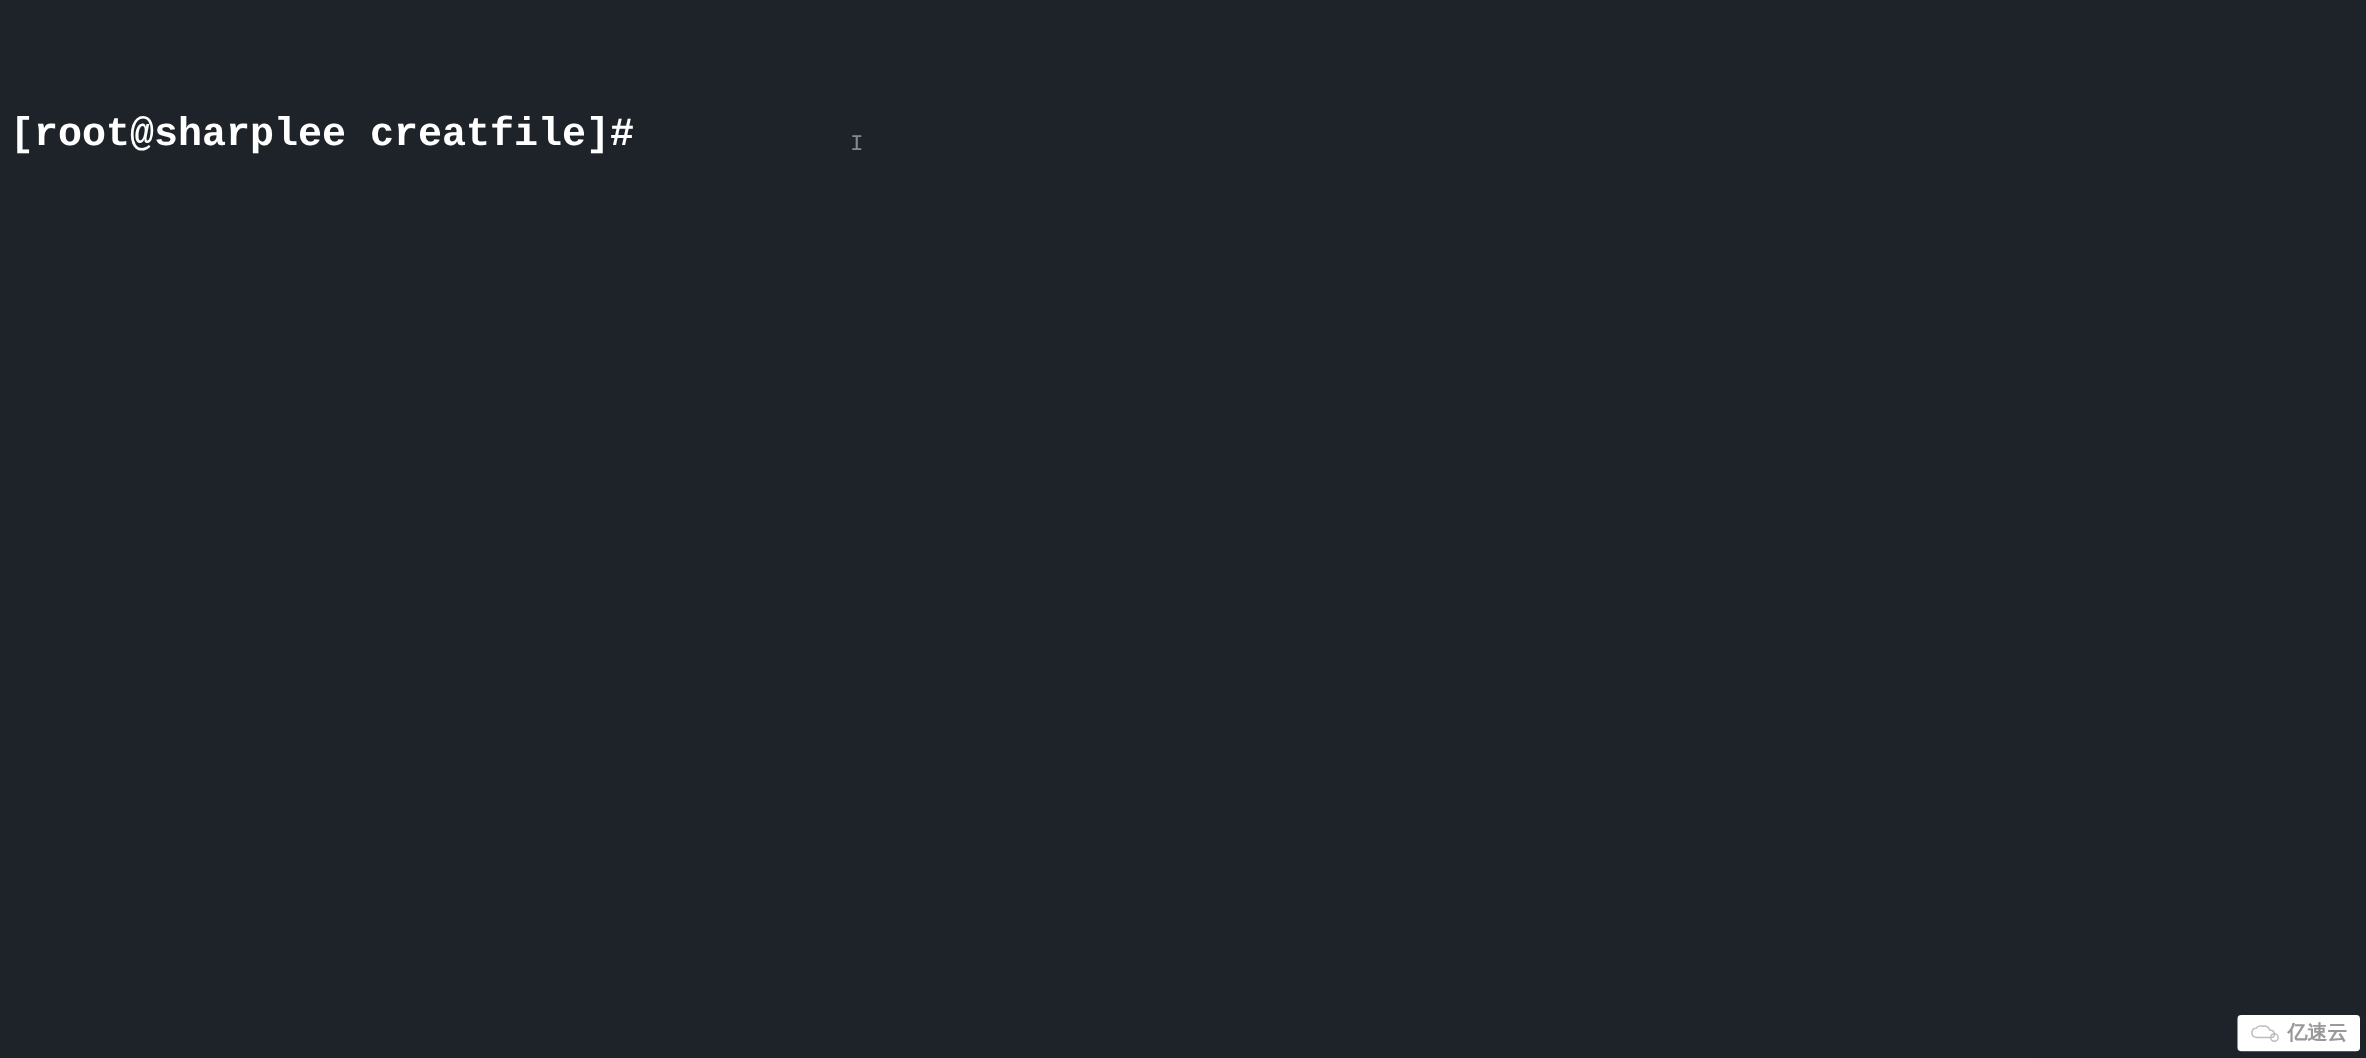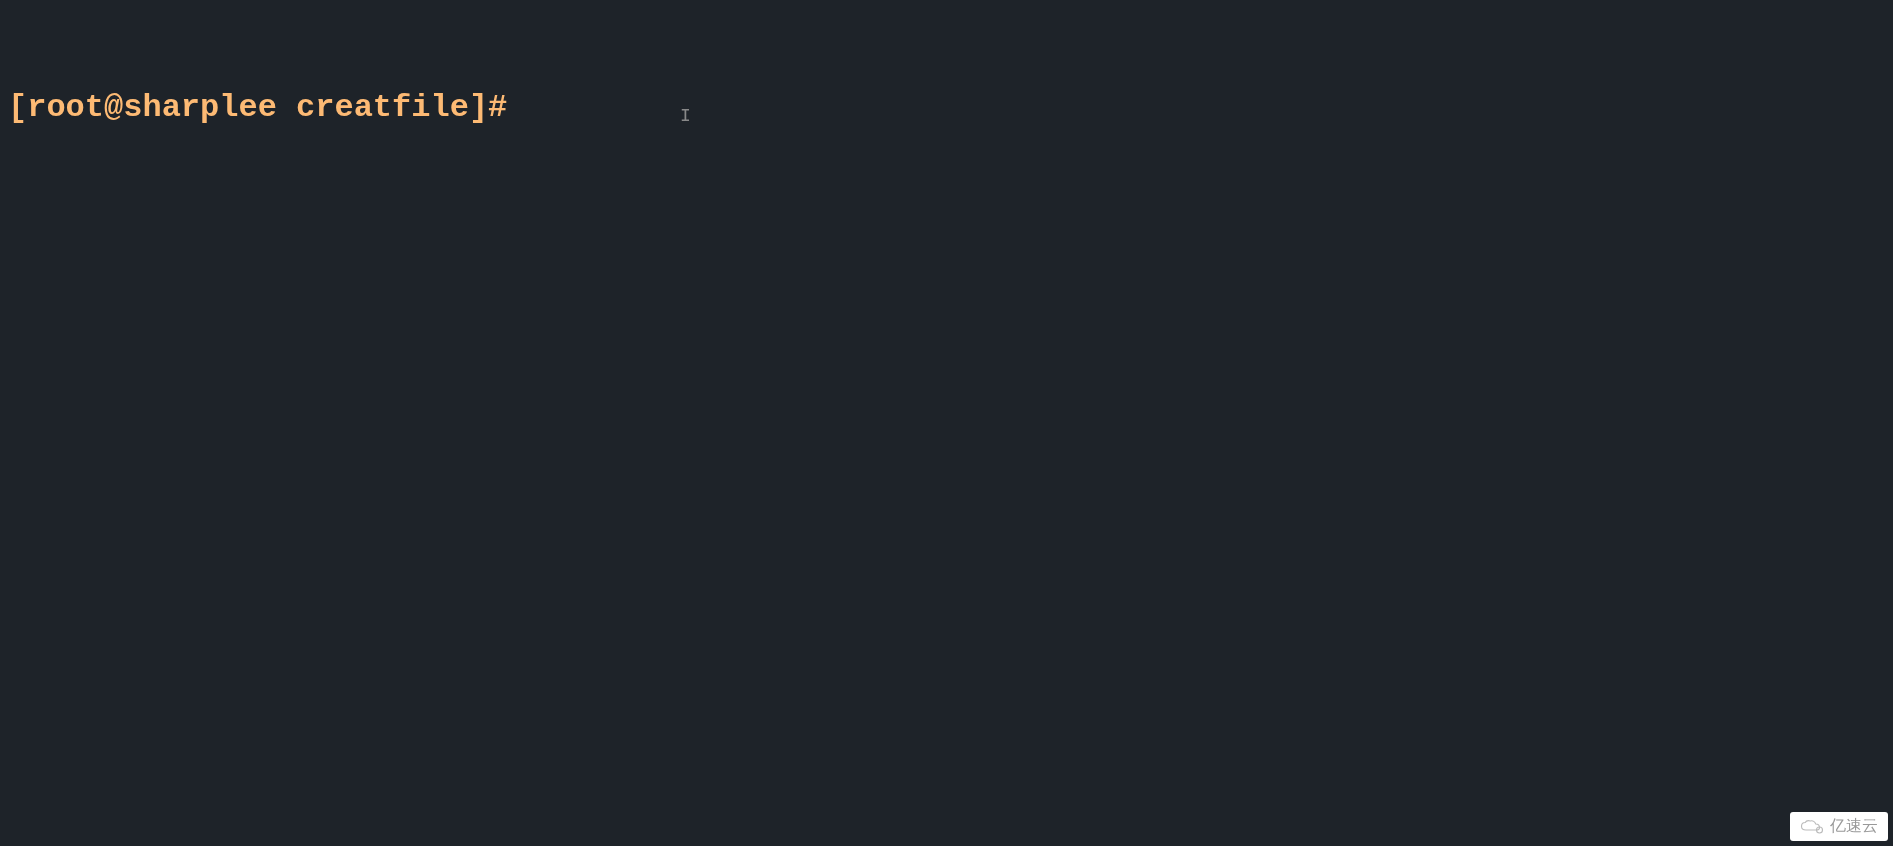--- a/index.html
+++ b/index.html
@@ -20,21 +20,21 @@
     }
     .terminal {
       padding: 4px 8px;
       white-space: pre;
       line-height: 1.3;
     }
     .line {
       display: block;
     }
     .prompt {
-      color: #fdba74;
+      color: #ffffff;
     }
     .cursor {
       display: inline-block;
       background-color: #00ff00;
       width: 20px;
       height: 38px;
       vertical-align: text-bottom;
       margin-left: -2px;
     }
     .text-cursor-icon {
@@ -49,21 +49,21 @@
       position: absolute;
       bottom: 5px;
       right: 5px;
       background-color: #ffffff;
       border-radius: 3px;
       padding: 4px 10px;
       display: flex;
       align-items: center;
       gap: 6px;
       font-size: 16px;
-      font-weight: normal;
+      font-weight: bold;
       color: #999;
     }
     .watermark-icon {
       width: 24px;
       height: 16px;
       position: relative;
     }
     .watermark-icon svg {
       width: 100%;
       height: 100%;

